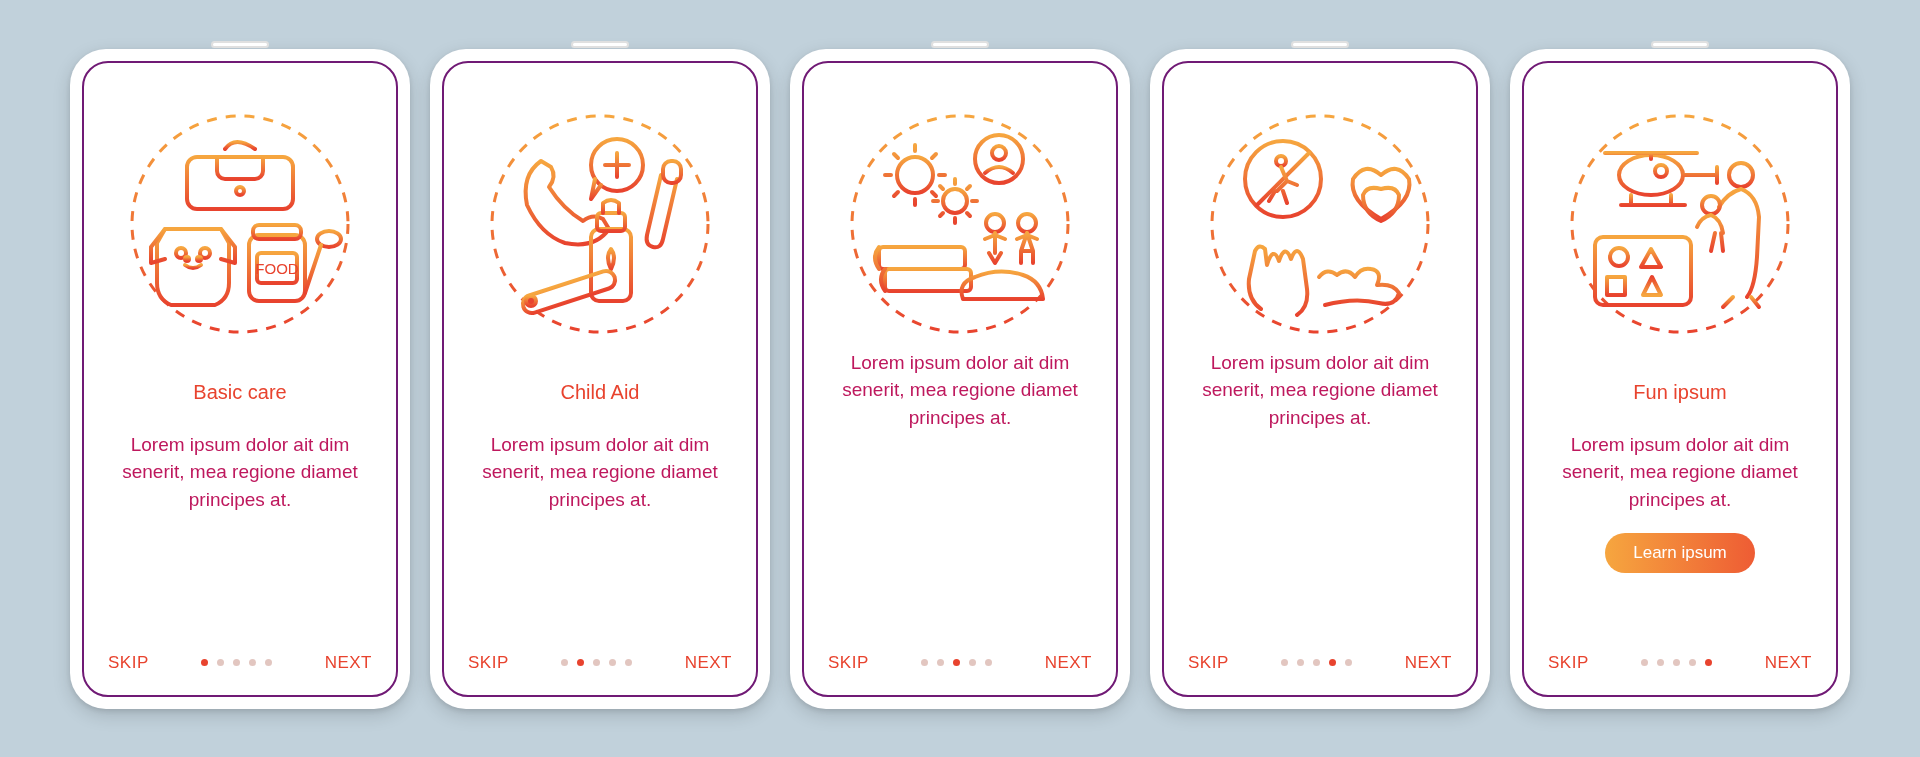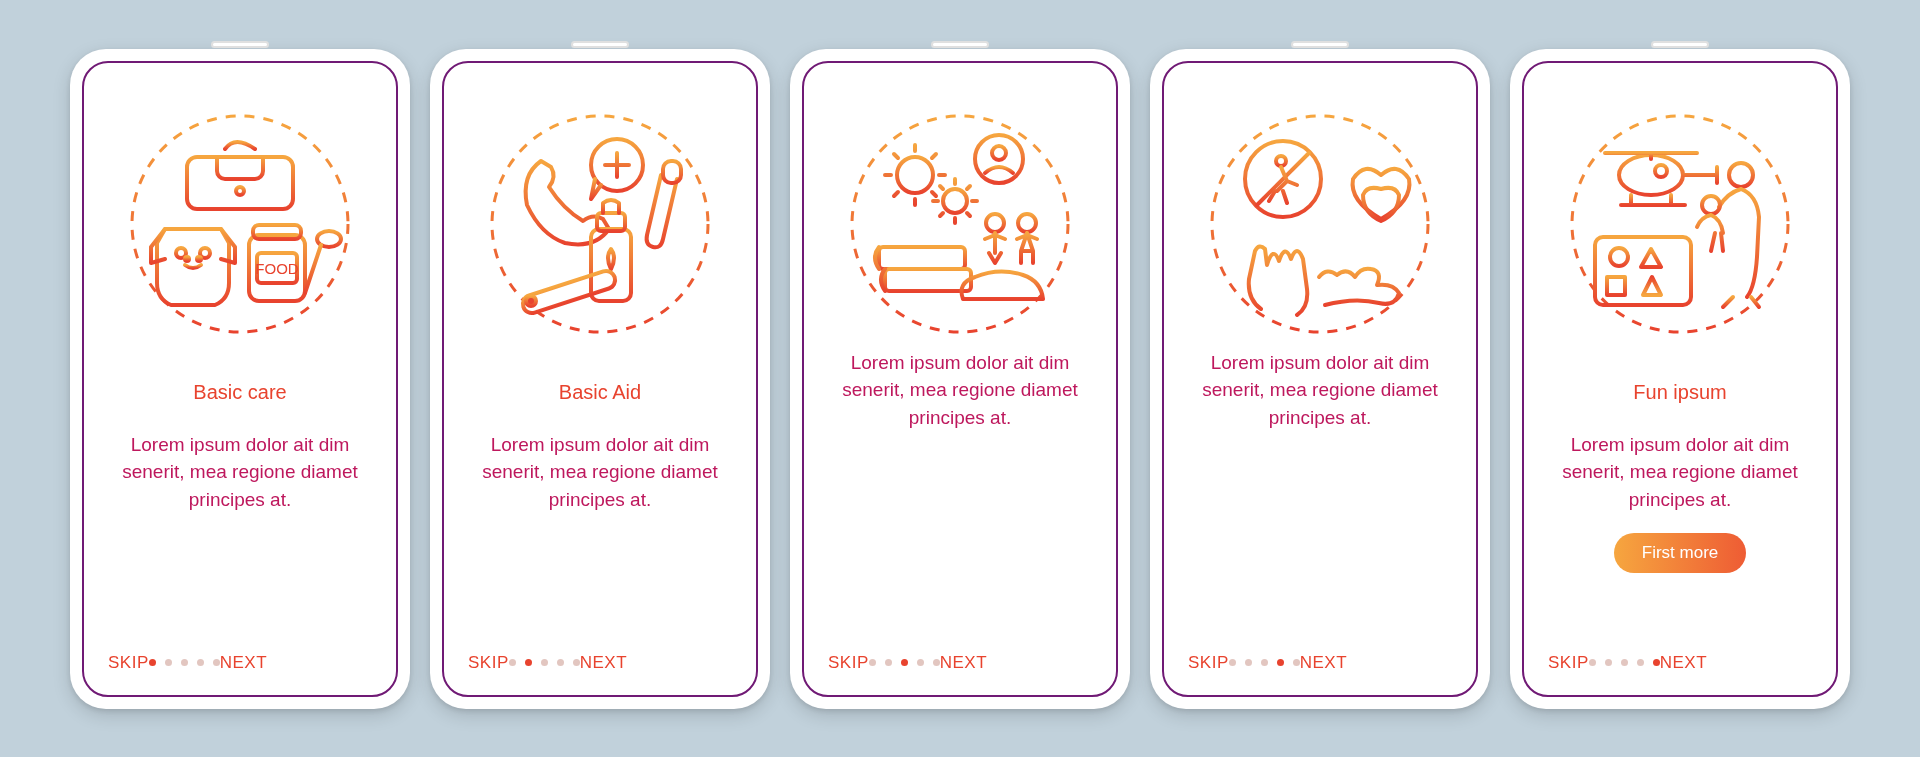--- a/index.html
+++ b/index.html
@@ -86,21 +86,21 @@
     font-size: 17px;
     cursor: pointer;
   }
   .nav-row {
     position: absolute;
     bottom: 22px;
     left: 24px;
     right: 24px;
     display: flex;
     align-items: center;
-    justify-content: flex-start;
+    justify-content: space-between;
   }
   .skip, .next {
     color: #e8432e;
     font-size: 17px;
     letter-spacing: 0.5px;
     background: none;
     border: none;
     cursor: pointer;
     font-family: inherit;
   }
@@ -198,21 +198,21 @@
           <path d="M126 160 q-6 -12 0 -20 q6 8 0 20 z"></path>
 
           <path d="M176 66 l-14 60 q-2 10 6 12 q8 2 10 -8 l14 -60"></path>
           <rect x="178" y="52" width="18" height="22" rx="8"></rect>
 
           <rect x="36" y="174" width="96" height="18" rx="9" transform="rotate(-18 84 183)"></rect>
           <circle cx="46" cy="192" r="5" fill="#e8432e"></circle>
         </g>
       </svg>
     </div>
-    <div class="title">Basic Aid</div>
+    <div class="title">Child Aid</div>
     <div class="desc">Lorem ipsum dolor ait dim senerit, mea regione diamet principes at.</div>
     <div class="nav-row">
       <button class="skip">SKIP</button>
       <div class="dots">
         <span class="dot"></span>
         <span class="dot active"></span>
         <span class="dot"></span>
         <span class="dot"></span>
         <span class="dot"></span>
       </div>
@@ -346,21 +346,21 @@
           <circle cx="176" cy="66" r="12"></circle>
           <path d="M176 80 q16 6 18 28 l-2 40 q-2 30 -10 40 M176 80 q-14 4 -22 18"></path>
           <path d="M168 188 l-10 10 M186 188 l8 10"></path>
           <circle cx="146" cy="96" r="9"></circle>
           <path d="M146 106 q10 4 12 18 M146 106 q-10 2 -14 12 M150 124 l-4 18 M156 124 l2 18"></path>
         </g>
       </svg>
     </div>
     <div class="title">Fun ipsum</div>
     <div class="desc">Lorem ipsum dolor ait dim senerit, mea regione diamet principes at.</div>
-    <button class="learn-more">First more</button>
+    <button class="learn-more">Learn ipsum</button>
     <div class="nav-row">
       <button class="skip">SKIP</button>
       <div class="dots">
         <span class="dot"></span>
         <span class="dot"></span>
         <span class="dot"></span>
         <span class="dot"></span>
         <span class="dot active"></span>
       </div>
       <button class="next">NEXT</button>

